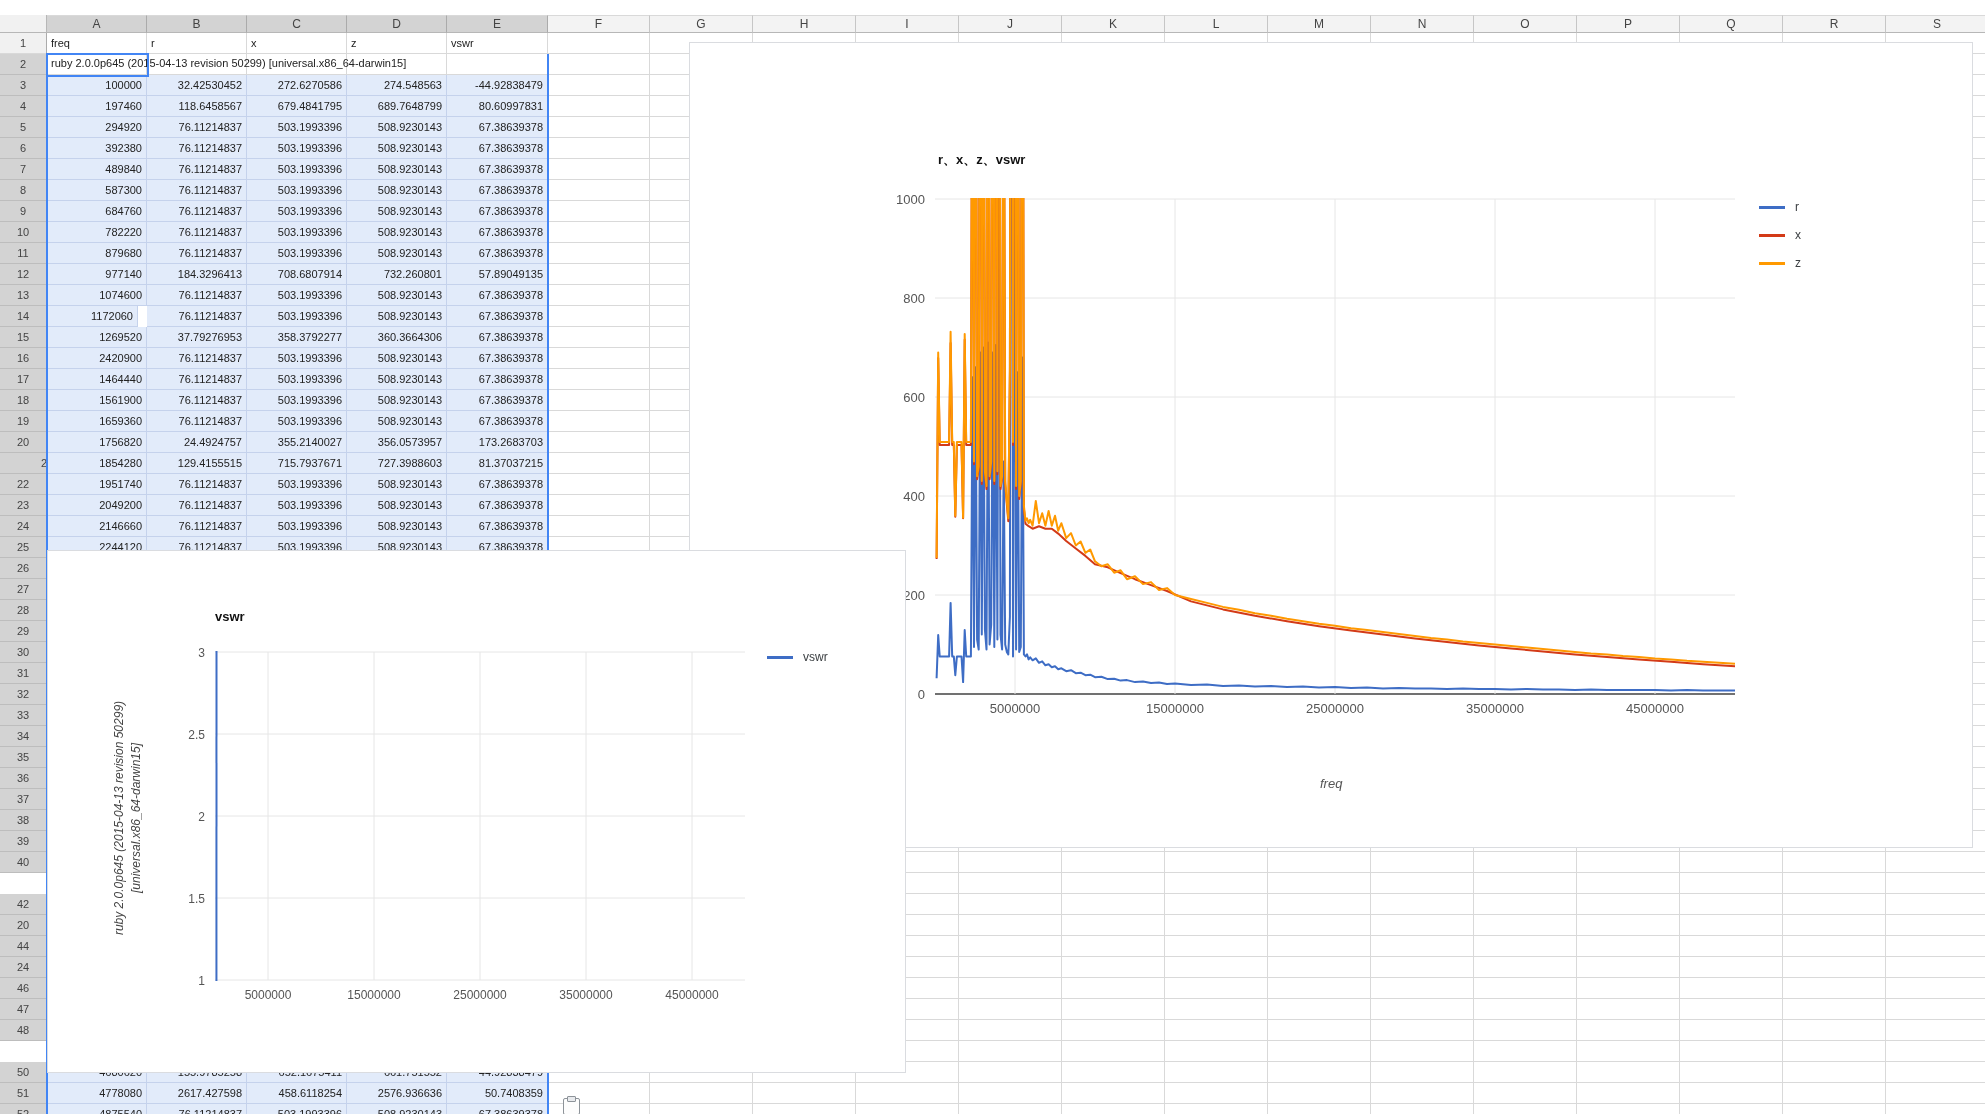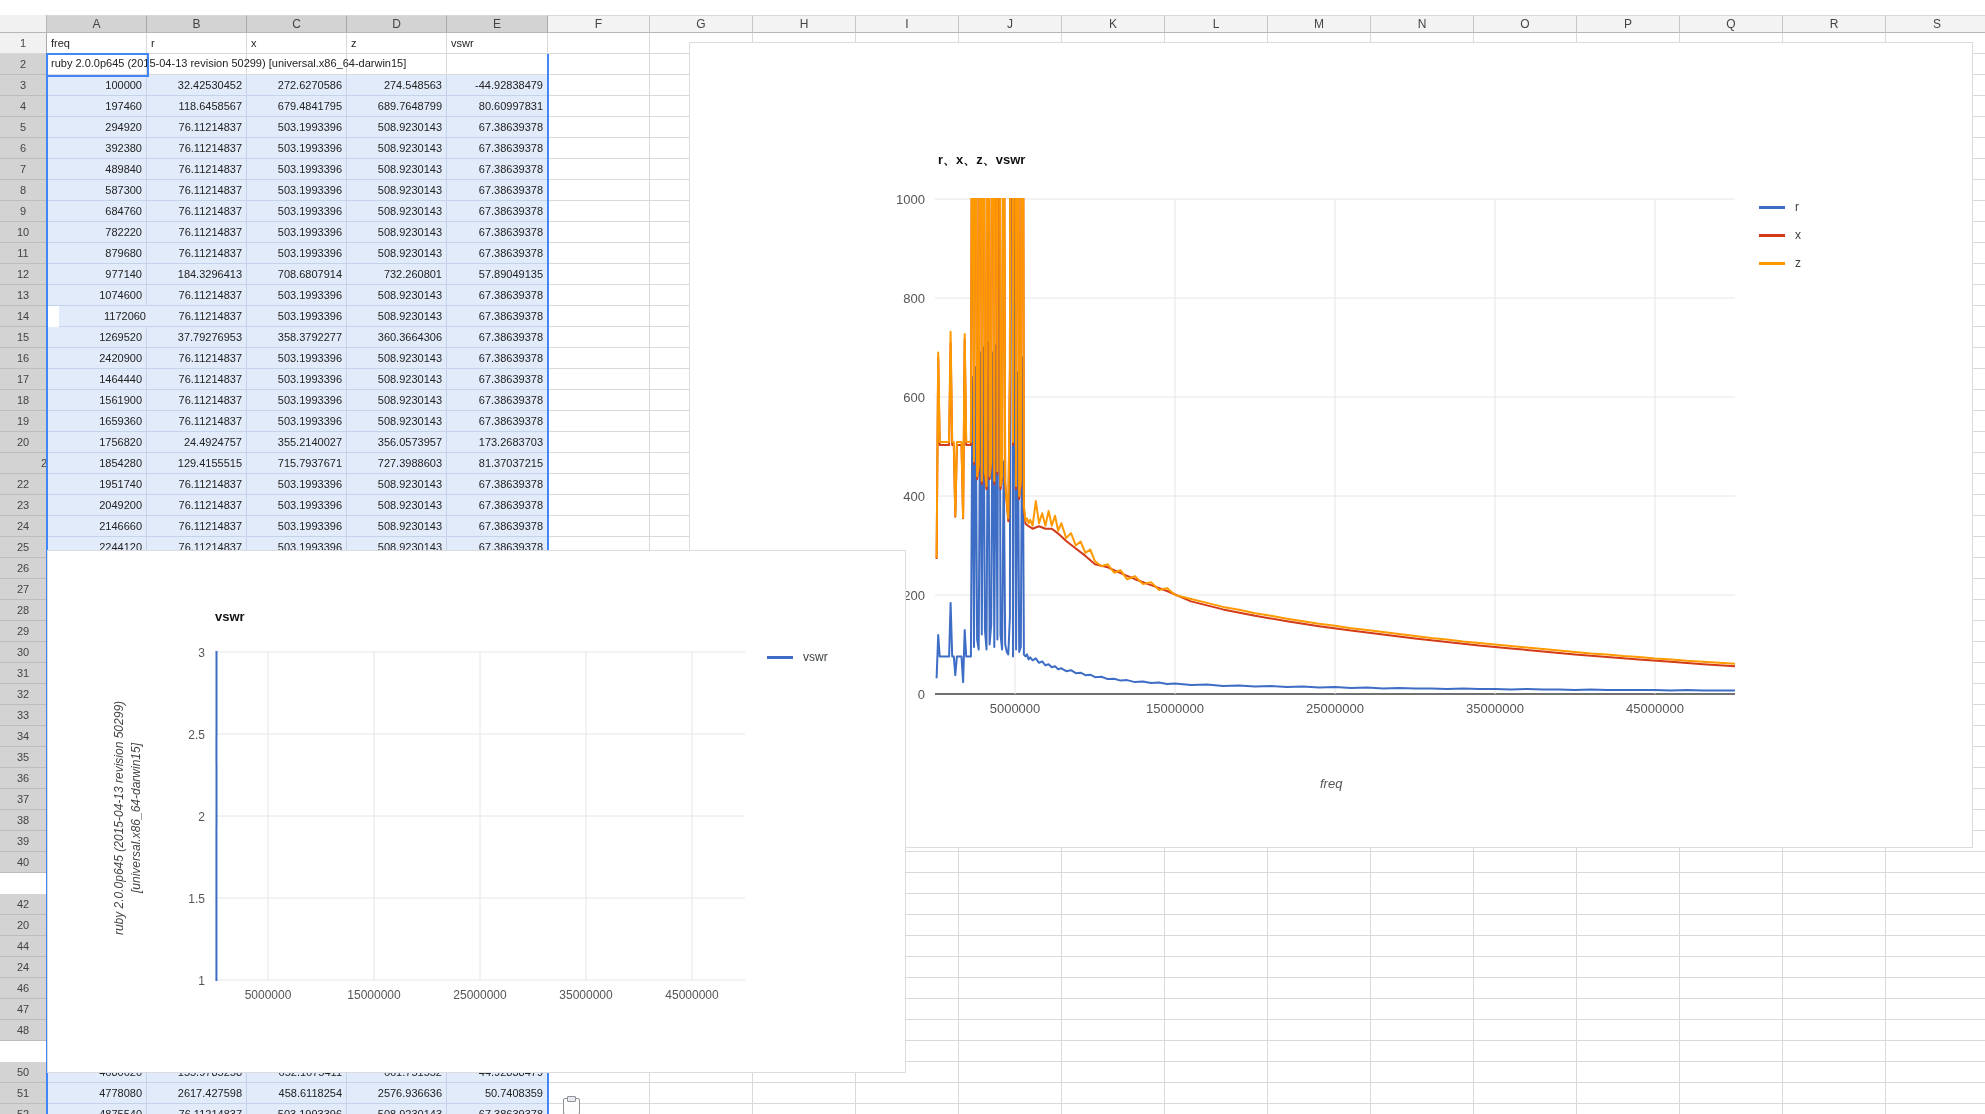--- a/index.html
+++ b/index.html
@@ -326,21 +326,21 @@
       <div class="cell" style="left: 1062px; top: 285px; width: 103px;"></div>
       <div class="cell" style="left: 1165px; top: 285px; width: 103px;"></div>
       <div class="cell" style="left: 1268px; top: 285px; width: 103px;"></div>
       <div class="cell" style="left: 1371px; top: 285px; width: 103px;"></div>
       <div class="cell" style="left: 1474px; top: 285px; width: 103px;"></div>
       <div class="cell" style="left: 1577px; top: 285px; width: 103px;"></div>
       <div class="cell" style="left: 1680px; top: 285px; width: 103px;"></div>
       <div class="cell" style="left: 1783px; top: 285px; width: 103px;"></div>
       <div class="cell" style="left: 1886px; top: 285px; width: 103px;"></div>
       <div class="row-header" style="top: 306px;">14</div>
-      <div class="cell sel num" style="left: 59px; top: 306px; width: 92px;">1172060</div>
+      <div class="cell sel num" style="left: 46px; top: 306px; width: 92px;">1172060</div>
       <div class="cell sel num" style="left: 147px; top: 306px; width: 100px;">76.11214837</div>
       <div class="cell sel num" style="left: 247px; top: 306px; width: 100px;">503.1993396</div>
       <div class="cell sel num" style="left: 347px; top: 306px; width: 100px;">508.9230143</div>
       <div class="cell sel num" style="left: 447px; top: 306px; width: 101px;">67.38639378</div>
       <div class="cell" style="left: 548px; top: 306px; width: 102px;"></div>
       <div class="cell" style="left: 650px; top: 306px; width: 103px;"></div>
       <div class="cell" style="left: 753px; top: 306px; width: 103px;"></div>
       <div class="cell" style="left: 856px; top: 306px; width: 103px;"></div>
       <div class="cell" style="left: 959px; top: 306px; width: 103px;"></div>
       <div class="cell" style="left: 1062px; top: 306px; width: 103px;"></div>

